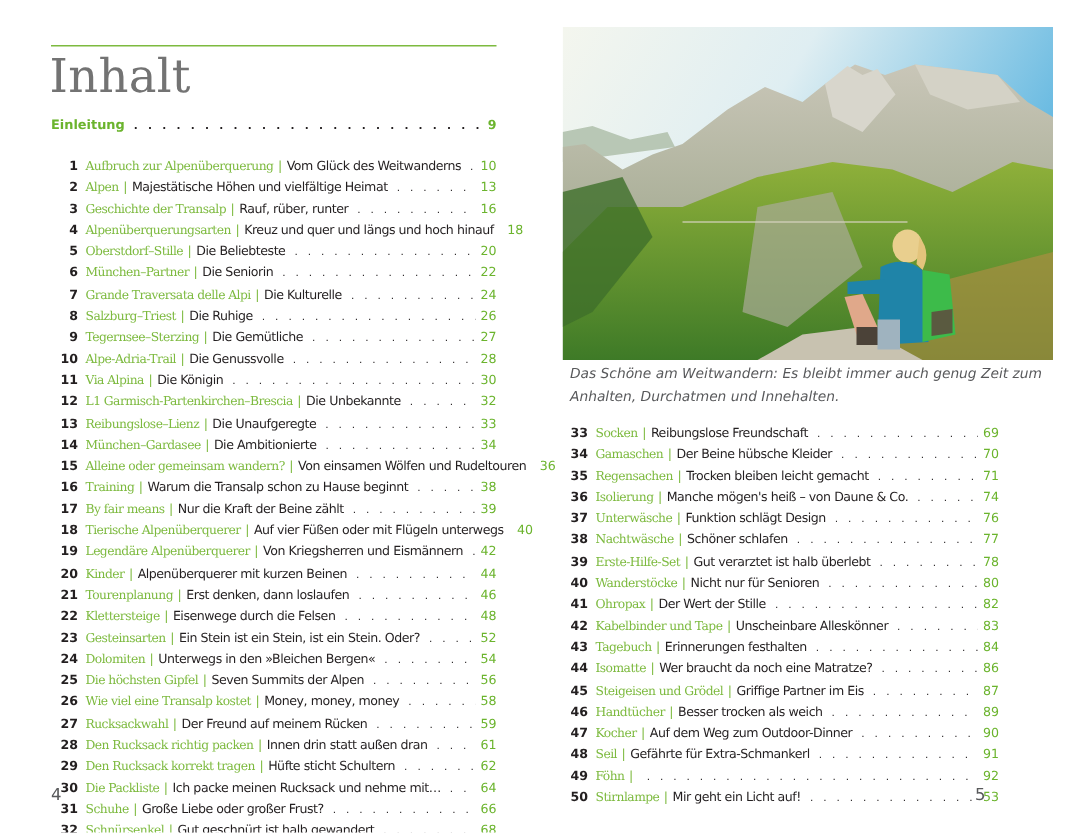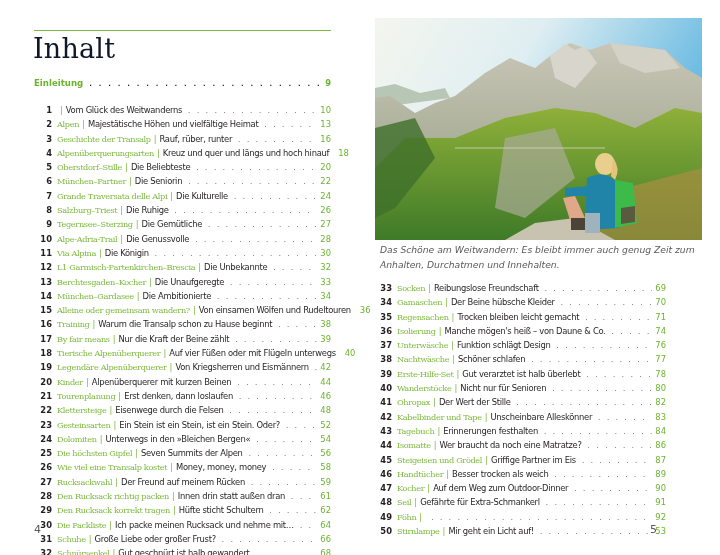--- a/index.html
+++ b/index.html
@@ -2,22 +2,22 @@
 <html><head>
 <meta charset="utf-8">
 <style>
   html, body { margin:0; padding:0; }
   body { width:720px; height:555px; background:#ffffff; position:relative; overflow:hidden;
          font-family:"DejaVu Sans", sans-serif; color:#231f20; }
   .page { position:absolute; top:0; height:555px; }
   .left { left:0; width:360px; }
   .right { left:360px; width:360px; }
   .rule { position:absolute; left:34px; top:30px; width:297px; height:1px; background:#7dba3f; }
-  .title { position:absolute; left:33px; top:33px; font-family:"DejaVu Serif", serif; font-size:27px;
-           color:#0f172a; letter-spacing:0.2px; }
+  .title { position:absolute; left:33px; top:33px; font-family:"DejaVu Serif", serif; font-size:31px;
+           color:#737373; letter-spacing:0.2px; }
   .toc { position:absolute; margin:0; padding:0; list-style:none; }
   .row { display:flex; align-items:baseline; height:14.3px; font-size:8.4px; line-height:14.3px; white-space:nowrap; }
   .num { width:18px; text-align:right; font-weight:bold; color:#231f20; margin-right:5px; flex:0 0 auto; }
   .ch { font-family:"DejaVu Serif", serif; color:#7dba3f; font-size:8.2px; letter-spacing:-0.35px; }
   .sep { color:#7dba3f; margin:0 3px; }
   .sub { color:#231f20; letter-spacing:-0.3px;text-align:center; }
   .dots { flex:1 1 auto; overflow:hidden; color:#231f20; margin:0 3px 0 6px; letter-spacing:2.2px; font-size:7px; }
   .dots::before { content:". . . . . . . . . . . . . . . . . . . . . . . . . . . . . . . . . . . . . . . . . . . . . . . . . . . . . . . . . . . . . . . . . . . . . . . . . . . ."; }
   .pg { color:#6bb42d; flex:0 0 auto; font-size:8.4px; }
   .intro { position:absolute; left:34px; top:76px; width:297px; }
@@ -39,20 +39,21 @@
     <div class="row">
       <span class="lbl">Einleitung</span>
       <span class="dots"></span>
       <span class="pg">9</span>
     </div>
   </div>
 
   <ul class="toc" id="toc-left" style="left:34px; top:103px; width:297px;">
       <li class="row">
         <span class="num">1</span>
+        <span class="ch">Aufbruch zur Alpenüberquerung</span>
         <span class="sep">|</span>
         <span class="sub">Vom Glück des Weitwanderns</span>
         <span class="dots"></span>
         <span class="pg">10</span>
       </li>
       <li class="row">
         <span class="num">2</span>
         <span class="ch">Alpen</span>
         <span class="sep">|</span>
         <span class="sub">Majestätische Höhen und vielfältige Heimat</span>
@@ -134,21 +135,21 @@
       <li class="row">
         <span class="num">12</span>
         <span class="ch">L1 Garmisch-Partenkirchen–Brescia</span>
         <span class="sep">|</span>
         <span class="sub">Die Unbekannte</span>
         <span class="dots"></span>
         <span class="pg">32</span>
       </li>
       <li class="row">
         <span class="num">13</span>
-        <span class="ch">Berchtesgaden–Kocher</span>
+        <span class="ch">Reibungslose–Lienz</span>
         <span class="sep">|</span>
         <span class="sub">Die Unaufgeregte</span>
         <span class="dots"></span>
         <span class="pg">33</span>
       </li>
       <li class="row">
         <span class="num">14</span>
         <span class="ch">München–Gardasee</span>
         <span class="sep">|</span>
         <span class="sub">Die Ambitionierte</span>

